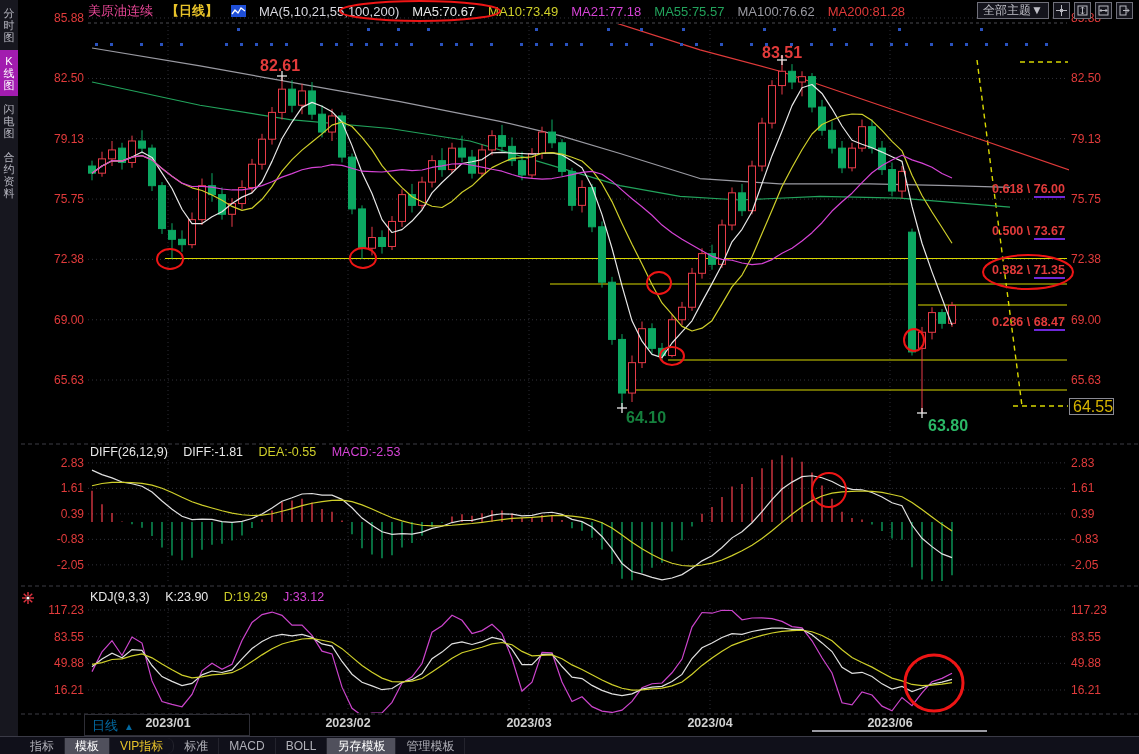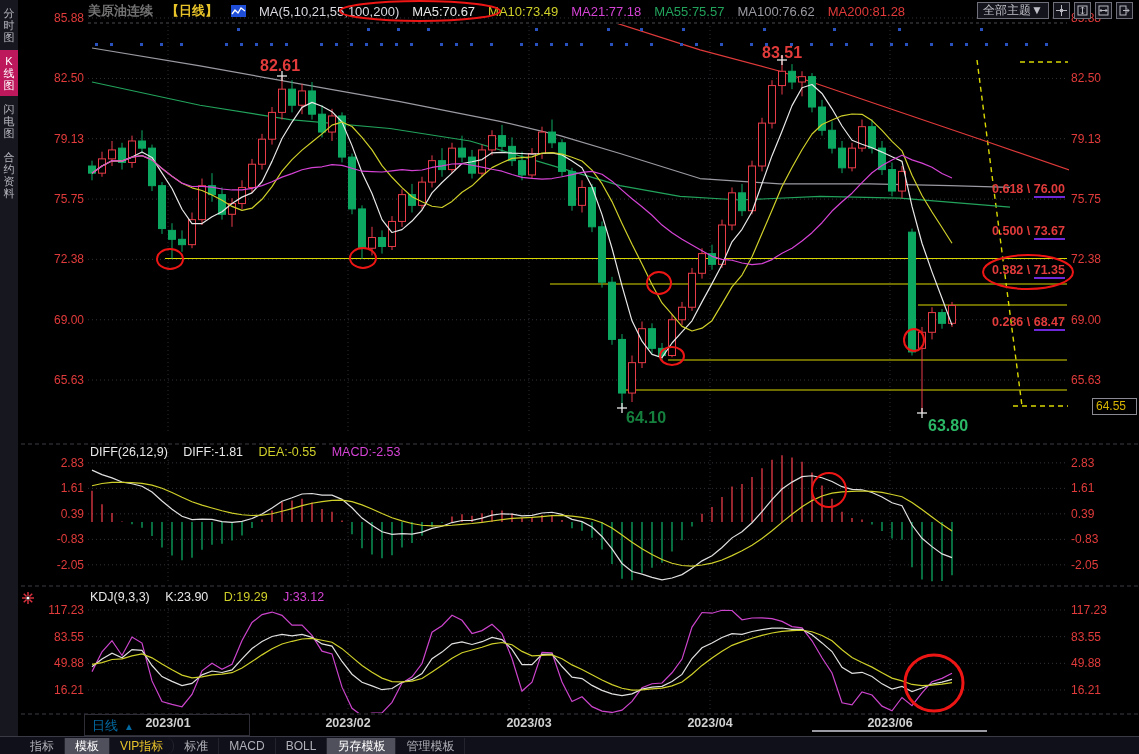--- a/index.html
+++ b/index.html
@@ -8,26 +8,26 @@
   #base,#anno{position:absolute;left:0;top:0;}
   #base{z-index:5;}
   #anno{z-index:30;pointer-events:none;}
   #labels{position:absolute;left:0;top:0;z-index:20;}
 
   
   .sidebar{position:absolute;left:0;top:0;width:18px;height:736px;background:#17171f;
            border-right:1px solid #000;z-index:25;}
   .side-item{width:18px;padding:5px 0;margin-top:2px;color:#b8b8c2;font-size:11px;
              line-height:12px;text-align:center;word-break:break-all;cursor:pointer;}
-  .side-item.active{background:#be185d;color:#ffffff;}
+  .side-item.active{background:#a21caf;color:#ffffff;}
 
   
   .header{position:absolute;left:88px;top:2px;height:18px;display:flex;align-items:center;
           gap:13px;font-size:13px;color:#dddddd;z-index:20;white-space:nowrap;}
-  .h-title{color:#737373;font-weight:bold;}
+  .h-title{color:#ec4899;font-weight:normal;}
   .h-period{color:#e8c32a;font-weight:bold;}
   .h-param{color:#d8d8e0;}
   .h-ma{font-weight:500;}
   .chart-ico{width:15px;height:12px;display:inline-block;}
 
   .controls{position:absolute;right:6px;top:2px;display:flex;gap:4px;align-items:center;z-index:20;}
   .theme-btn{border:1px solid #70707a;color:#c0c0c8;font-size:12px;height:15px;
              line-height:15px;padding:0 5px;cursor:pointer;background:#14141c;}
   .icon-btn{width:15px;height:15px;border:1px solid #70707a;background:#14141c;display:flex;
             align-items:center;justify-content:center;cursor:pointer;}
@@ -45,21 +45,21 @@
   .ax-l{left:34px;width:50px;text-align:right;}
   .ax-r{left:1071px;width:60px;text-align:left;}
   .px-label{position:absolute;font-size:16px;font-weight:bold;z-index:22;}
   .date-label{position:absolute;top:716px;width:64px;text-align:center;font-size:12.5px;
               color:#d0d0d0;font-weight:bold;z-index:20;}
   .fib-label{position:absolute;font-size:12.5px;font-weight:bold;color:#e23b3b;z-index:20;
              white-space:nowrap;}
   .fib-price{border-bottom:2px solid #6d28d9;}
 
   .cur-box{position:absolute;left:1069px;top:398px;width:40px;height:15px;border:1px solid #8a8a92;
-           background:#000;color:#d8b500;font-size:12px;line-height:15px;padding-left:3px;z-index:20;margin-left:23px;}
+           background:#000;color:#d8b500;font-size:16px;line-height:15px;padding-left:3px;z-index:20;}
 
   .bl-cell{position:absolute;left:84px;top:714px;width:164px;height:20px;border:1px solid #2e2e36;z-index:14;}
   .period-box{position:absolute;left:92px;top:717px;font-size:13px;font-weight:normal;
               color:#0369a1;z-index:20;cursor:pointer;}
   .period-box .tri{font-size:10px;margin-left:6px;}
 
   .scroll-thumb{position:absolute;left:812px;top:730px;width:175px;height:2px;background:#9a9aa2;z-index:20;cursor:pointer;}
 
   
   .tabbar{position:absolute;left:0;top:736px;width:1139px;height:18px;background:#10101a;

